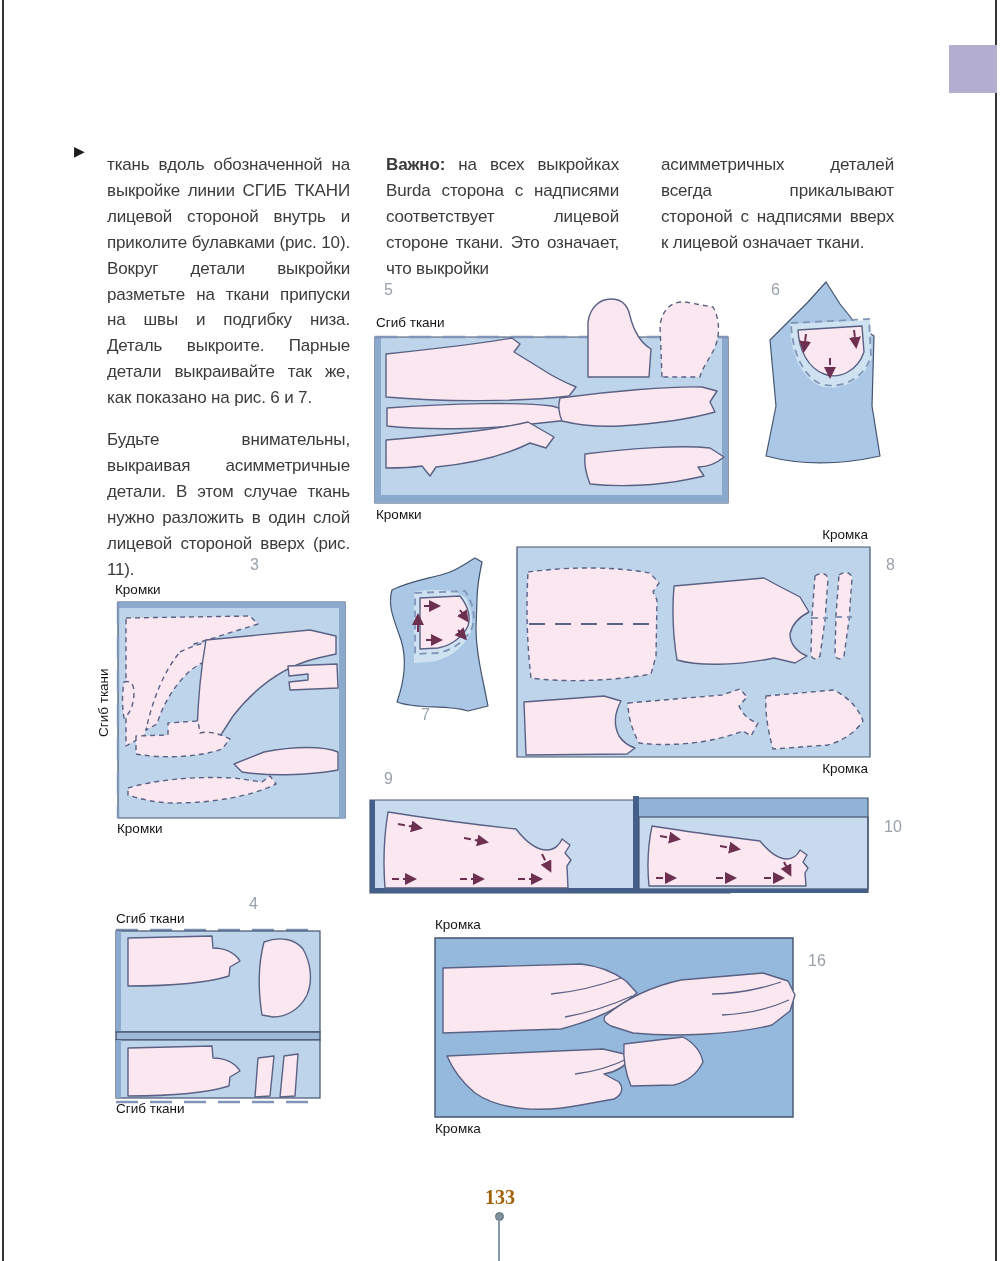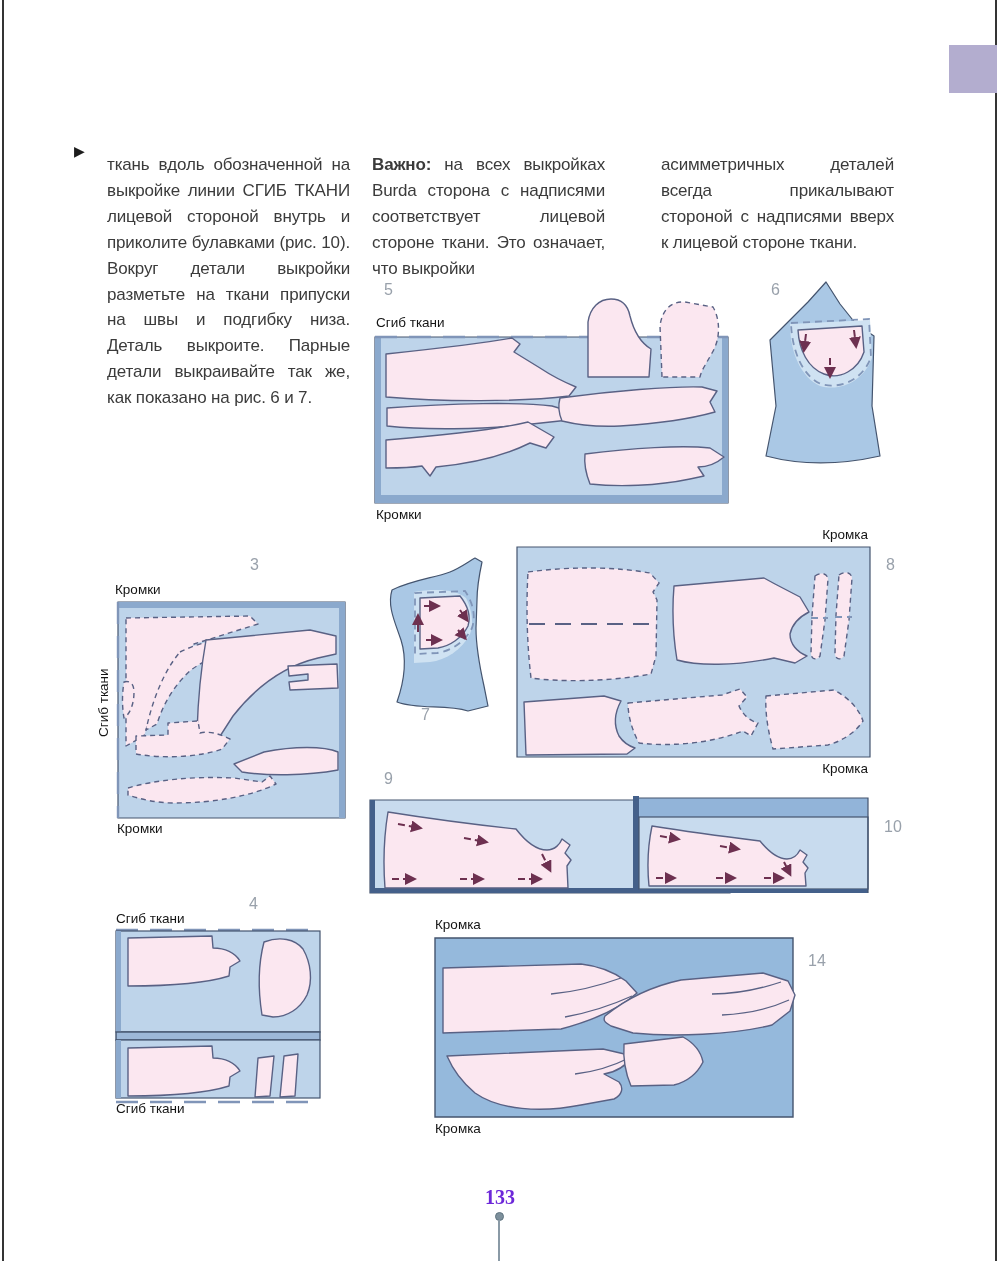--- a/index.html
+++ b/index.html
@@ -28,21 +28,21 @@
   .band{fill:#92b4d9;}
   .inner{fill:#cfe2f2;stroke:none;}
   .pc {fill:#fbe7f0;stroke:#596184;stroke-width:1.4;stroke-linejoin:round;}
   .pcd{fill:#fbe7f0;stroke:#596184;stroke-width:1.4;stroke-linejoin:round;stroke-dasharray:5 4;}
   .cut{fill:none;stroke:#596184;stroke-width:1.3;}
   .fold{fill:none;stroke:#8095b8;stroke-width:2.4;stroke-dasharray:22 12;}
   .folds{fill:none;stroke:#8095b8;stroke-width:1.8;stroke-dasharray:7 5;}
   .pinline{fill:none;stroke:#596184;stroke-width:2;stroke-dasharray:16 10;}
   .grain{fill:none;stroke:#6d3050;stroke-width:2;stroke-dasharray:7 4;}
   .pagenum{position:absolute;left:440px;top:1186px;width:120px;text-align:center;
-           font-family:"Liberation Serif",serif;font-size:20px;font-weight:bold;color:#6d28d9;}
+           font-family:"Liberation Serif",serif;font-size:20px;font-weight:bold;color:#a16207;}
   .pagedot{position:absolute;left:495px;top:1212px;width:9px;height:9px;border-radius:50%;
            background:#7d909c;border:1px solid #5f737f;box-sizing:border-box;}
   .pageline{position:absolute;left:498px;top:1220px;width:2px;height:41px;background:#8a9aa6;}
 </style>
 </head>
 <body>
 
 <svg width="0" height="0" style="position:absolute">
   <defs>
     <marker id="ah" markerWidth="7" markerHeight="7" refX="4.5" refY="3" orient="auto">
@@ -51,26 +51,27 @@
   </defs>
 </svg>
 
 <div class="edge-line" style="left:2px"></div>
 <div class="edge-line" style="left:995px"></div>
 <div class="accent-square"></div>
 
 <div class="bullet">▶</div>
 <div class="col" style="left:95px;top:140px;width:267px">
   <p>ткань вдоль обозначенной на выкройке линии СГИБ ТКАНИ лицевой стороной внутрь и приколите булавками (рис. 10). Вокруг детали выкройки разметьте на ткани припуски на швы и подгибку низа. Деталь выкроите. Парные детали выкраивайте так же, как показано на рис. 6 и 7.</p>
+  <p>Будьте внимательны, выкраивая асимметричные детали. В этом случае ткань нужно разложить в один слой лицевой стороной вверх (рис. 11).</p>
 </div>
-<div class="col" style="left:360px;top:140px;width:257px">
+<div class="col" style="left:374px;top:140px;width:257px">
   <p><span class="lead">Важно:</span><span> на всех выкройках Burda сторона с надписями соответствует лицевой стороне ткани. Это означает, что выкройки</span></p>
 </div>
 <div class="col" style="left:649px;top:140px;width:257px">
-  <p>асимметричных деталей всегда прикалывают стороной с надписями вверх к лицевой стороне ткани.</p>
+  <p>асимметричных деталей всегда прикалывают стороной с надписями вверх к лицевой означает ткани.</p>
 </div>
 
 <div class="num" style="left:384px;top:281px">5</div>
 <div class="lbl" style="left:376px;top:315px">Сгиб ткани</div>
 <div class="lbl" style="left:376px;top:507px">Кромки</div>
 <svg class="diagram" style="left:372px;top:290px" width="360" height="216" viewBox="0 0 360 216">
   <path class="fab" d="M3,47 L356,47 L356,213 L3,213 Z"></path>
   <rect class="edgeblue" x="3" y="47" width="6" height="166"></rect>
   <rect class="edgeblue" x="350" y="47" width="6" height="166"></rect>
   <rect class="edgeblue" x="3" y="205" width="353" height="8"></rect>
@@ -168,21 +169,21 @@
   <path class="pc" d="M20,30 C64,37 104,42 128,45 C137,56 146,63 155,63 C162,63 166,58 168,54 L175,59 L171,66 L176,72 L173,77 L174,90 L17,90 C15,70 16,49 20,30 Z"></path>
   <line class="grain" x1="28" y1="40" x2="46" y2="43" marker-end="url(#ah)"></line>
   <line class="grain" x1="88" y1="50" x2="106" y2="53" marker-end="url(#ah)"></line>
   <line class="grain" x1="152" y1="66" x2="158" y2="78" marker-end="url(#ah)"></line>
   <line class="grain" x1="24" y1="82" x2="42" y2="82" marker-end="url(#ah)"></line>
   <line class="grain" x1="84" y1="82" x2="102" y2="82" marker-end="url(#ah)"></line>
   <line class="grain" x1="132" y1="82" x2="150" y2="82" marker-end="url(#ah)"></line>
 </svg>
 
 <div class="lbl" style="left:435px;top:917px">Кромка</div>
-<div class="num" style="left:808px;top:952px">14</div>
+<div class="num" style="left:808px;top:952px">16</div>
 <div class="lbl" style="left:435px;top:1121px">Кромка</div>
 <svg class="diagram" style="left:433px;top:936px" width="370" height="185" viewBox="0 0 370 185">
   <path class="fab4" d="M2,2 L360,2 L360,181 L2,181 Z"></path>
   <path class="pc" d="M10,32 L148,28 C166,30 181,36 193,45 L204,57 C186,73 158,85 128,93 L10,97 Z"></path>
   <path class="cut" d="M188,42 C163,51 140,56 118,58"></path>
   <path class="cut" d="M199,60 C177,70 154,77 132,81"></path>
   <path class="pc" d="M172,80 C194,62 220,50 248,44 L330,37 L355,45 L362,59 L357,75 L339,89 C299,99 240,101 200,97 L178,90 C171,86 170,84 172,80 Z"></path>
   <path class="cut" d="M348,46 C324,54 301,58 279,58"></path>
   <path class="cut" d="M356,64 C334,74 311,78 289,79"></path>
   <path class="pc" d="M14,120 L170,113 L200,120 C193,130 183,136 171,138 L186,146 C191,152 189,159 181,163 L148,169 C108,177 66,174 42,157 C30,147 20,134 14,120 Z"></path>

